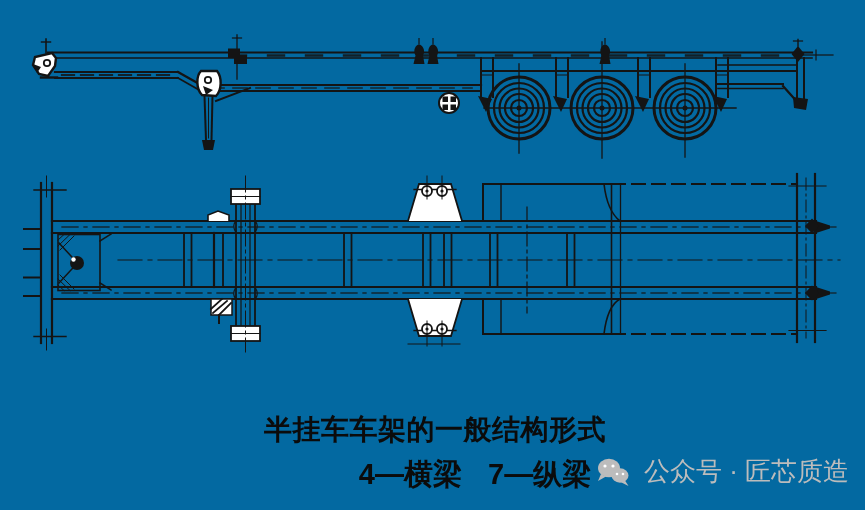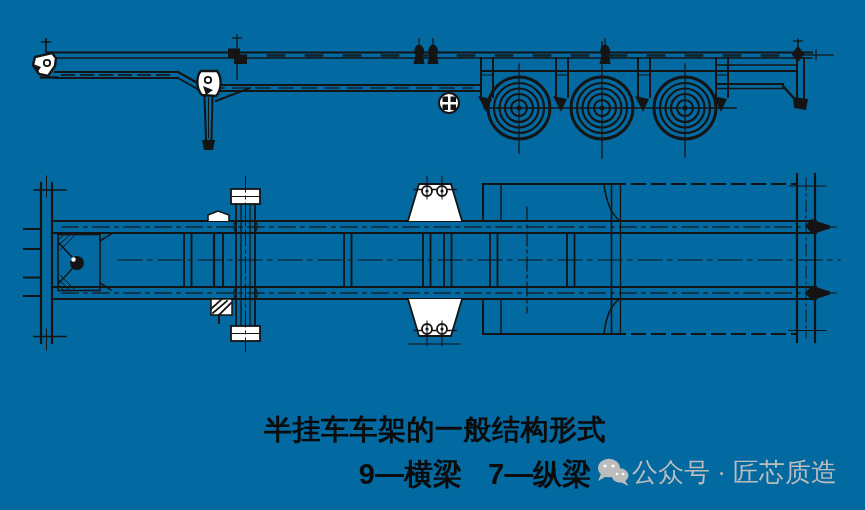--- a/index.html
+++ b/index.html
@@ -5,21 +5,21 @@
   html,body{margin:0;padding:0;background:#fff;}
   .stage{position:relative;width:865px;height:510px;background:#0369a1;overflow:hidden;
          font-family:"Liberation Sans", sans-serif;padding-left:43px;}
   .stage svg.diagram{position:absolute;left:0;top:0;}
   .caption-title{position:absolute;left:240px;top:411px;width:390px;text-align:center;
     font-size:28px;font-weight:700;color:#0b0b0b;letter-spacing:0.5px;white-space:nowrap;}
   .caption-legend{position:absolute;left:290px;top:455px;width:370px;text-align:center;
     font-size:29px;font-weight:700;color:#0b0b0b;white-space:nowrap;}
   .caption-legend span{display:inline-block;}
   .caption-legend .gap{width:26px;}
-  .watermark{position:absolute;left:594px;top:454px;display:flex;align-items:center;gap:2px;
+  .watermark{position:absolute;left:594px;top:454px;display:flex;align-items:flex-start;gap:14px;
     color:#bcbcbc;font-size:26px;font-weight:400;white-space:nowrap;}
   .watermark svg{display:block;}
 </style>
 </head>
 <body>
 
 <div class="stage">
 
   <svg class="diagram" width="865" height="510" viewBox="0 0 865 510">
     <g stroke="#141414" fill="none" stroke-linecap="square">
@@ -313,21 +313,21 @@
           <line x1="789" y1="330.5" x2="826" y2="330.5" stroke-width="1.2"></line>
           <polygon points="812,218.5 819,226 812,233.5 805,226" fill="#141414" stroke="none"></polygon>
           <polygon points="812,285.5 819,293 812,300.5 805,293" fill="#141414" stroke="none"></polygon>
         </g>
       </g>
     </g>
   </svg>
 
   <div class="caption-title">半挂车车架的一般结构形式</div>
   <div class="caption-legend">
-    <span>9—横梁</span><span class="gap"></span><span>7—纵梁</span>
+    <span>4—横梁</span><span class="gap"></span><span>7—纵梁</span>
   </div>
 
   <div class="watermark">
     <svg width="36" height="36" viewBox="0 0 36 36">
       <g fill="#bcbcbc">
         <ellipse cx="15" cy="14" rx="11" ry="9.2"></ellipse>
         <polygon points="7,20 4,27 12,22.5"></polygon>
         <ellipse cx="26" cy="21.5" rx="8.5" ry="7.2"></ellipse>
         <polygon points="31,26.5 34.5,32 26.5,28"></polygon>
       </g>

